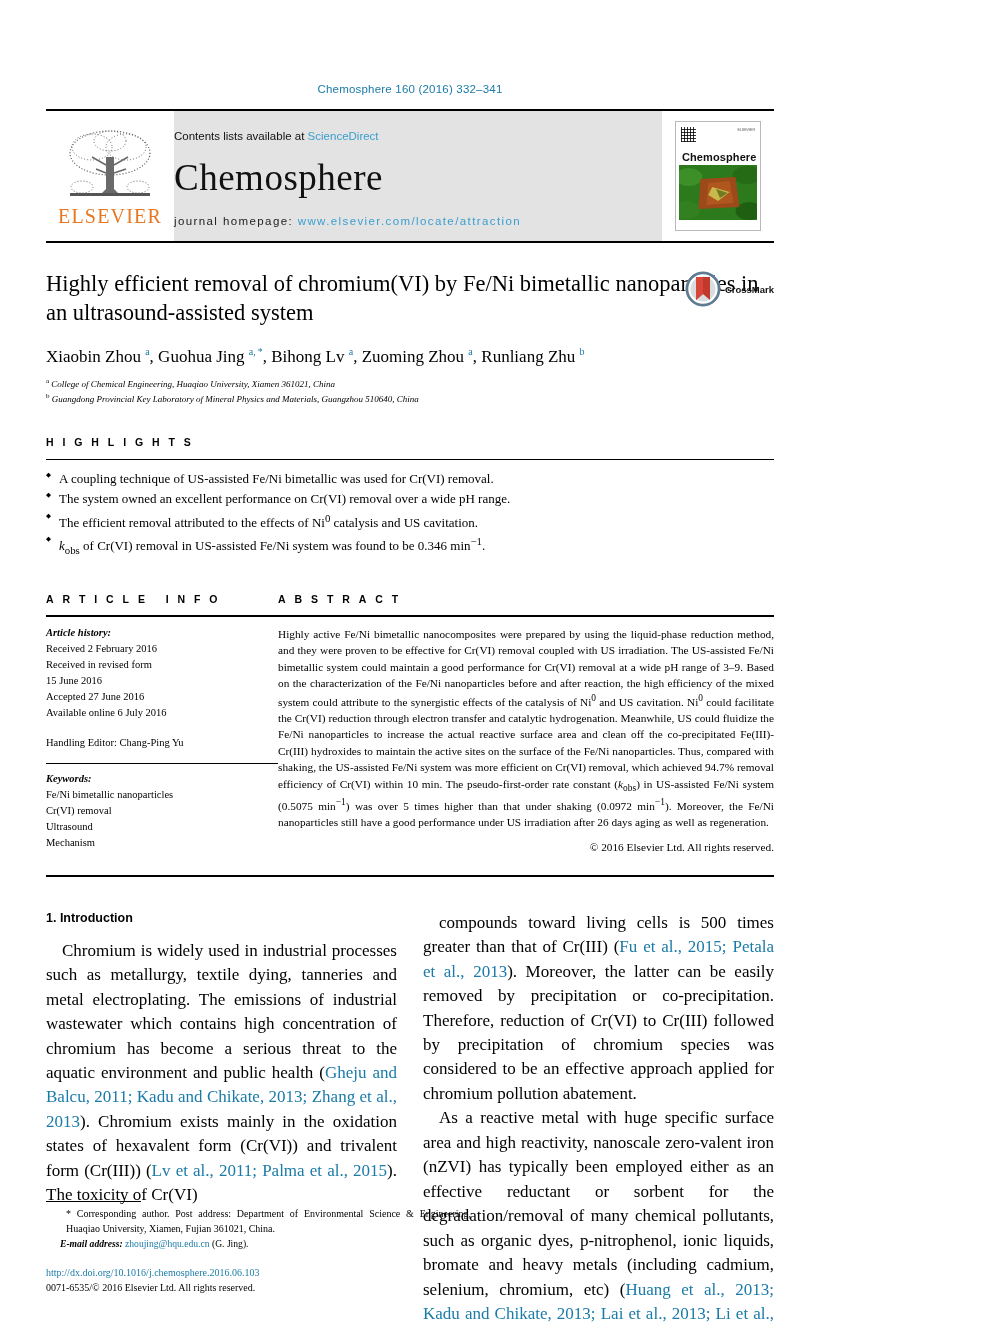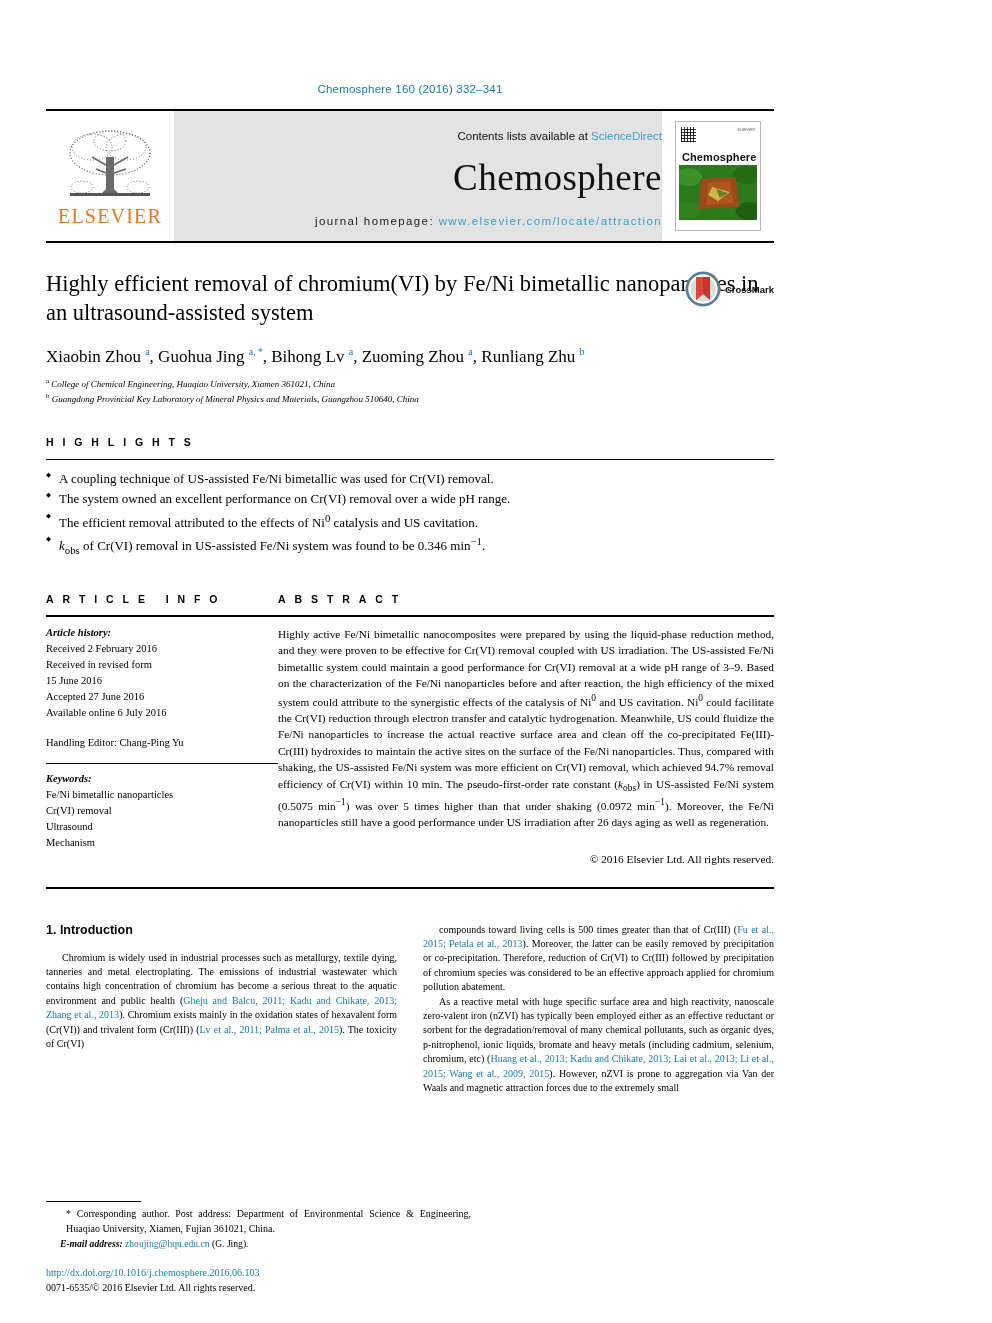--- a/index.html
+++ b/index.html
@@ -44,21 +44,21 @@
     color:#E87722;
     font-size:20px;
     letter-spacing:1.2px;
     line-height:1;
     margin-top:1px;
   }
   .masthead-center {
     flex:1 1 auto;
     background:#e3e3e3;
     display:flex; flex-direction:column;
-    align-items:flex-end; justify-content:center;
+    align-items:flex-start; justify-content:center;
     position:relative;
   }
   .contents-line {
     font-family:"Liberation Sans", sans-serif;
     font-size:11.5px;
     color:#111;
     margin-top:4px;
   }
   .contents-line a { color:#3a9fd0; text-decoration:none; }
   .journal-name {
@@ -174,39 +174,39 @@
   .hist-head { font-style:italic; font-weight:bold; }
   .handling { margin-top:14px; }
   .kw-rule { margin-top:13px; border-top:1.5px solid #000; }
   .kw-body { font-size:10.5px; line-height:1.52; margin-top:7px; }
   .abs-body {
     margin-top:9px;
     font-size:11.3px;
     line-height:1.46;
     text-align:justify;
   }
-  .abs-copy { margin-top:22px; text-align:right; font-size:11.3px; }
+  .abs-copy { margin-top:10px; text-align:right; font-size:11.3px; }
 
   .bottom-rule { margin-top:22px; border-top:2px solid #000; }
 
   
   .body-cols {
     margin-top:34px;
     display:flex;
     gap:26px;
   }
   .bcol { flex:1 1 0; position:relative; }
   .sec-title {
     font-family:"Liberation Sans", sans-serif;
     font-weight:bold;
     font-size:12.5px;
     margin-bottom:14px;
   }
   .para {
-    font-size:10px;
+    font-size:17px;
     line-height:1.44;
     text-align:justify;
     text-indent:16px;
     margin:0;
   }
   .para + .para { margin-top:0; }
   a.cite { color:#1a7aa8; text-decoration:none; }
 
   
   .footnotes {

